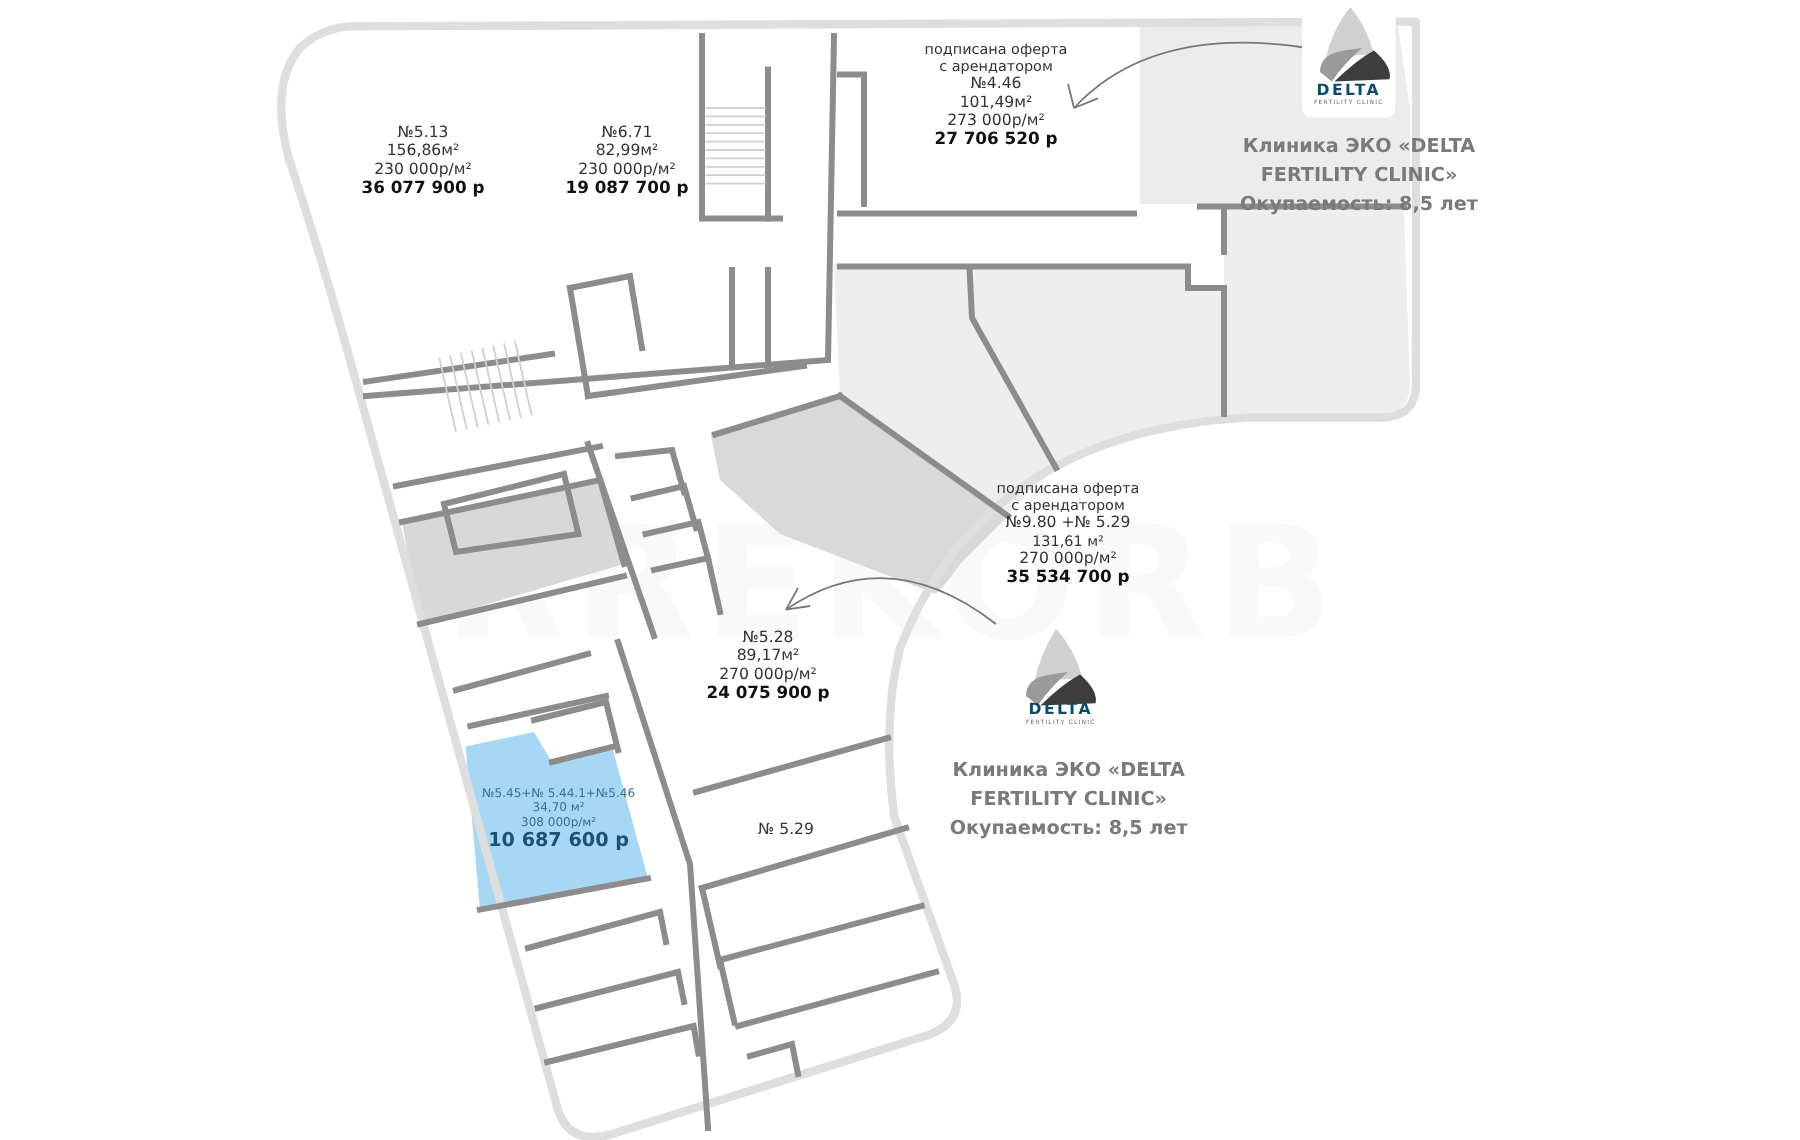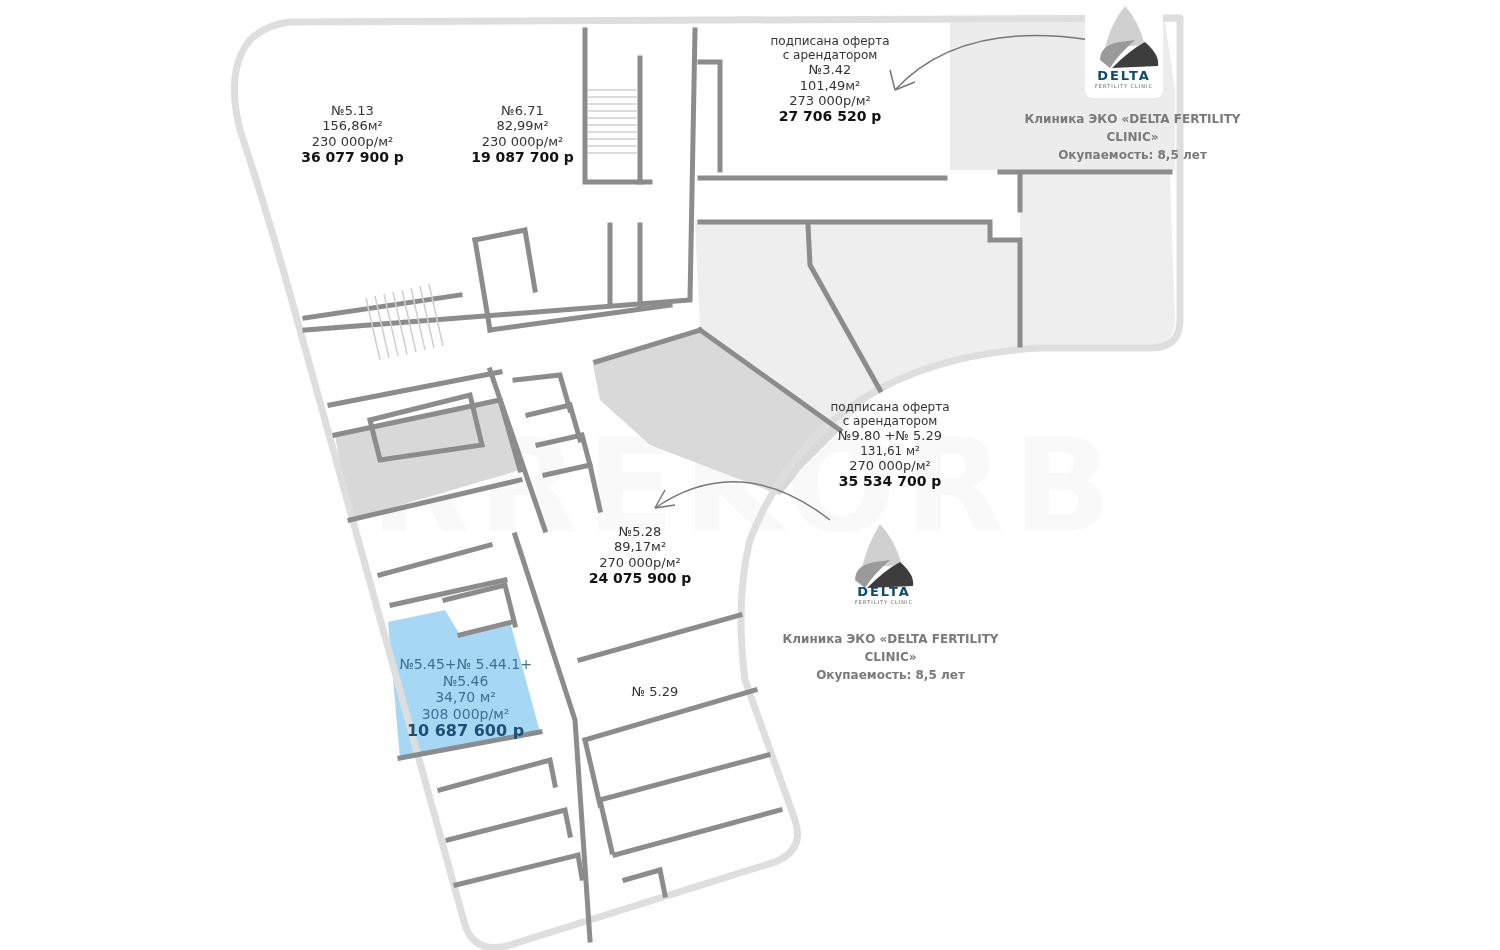--- a/index.html
+++ b/index.html
@@ -3,23 +3,23 @@
   <meta charset="utf-8">
   <style>
     html, body { margin: 0; padding: 0; background: #ffffff; }
     body { width: 1500px; height: 950px; position: relative; overflow: hidden;
            font-family: "DejaVu Sans", sans-serif; color: #2b2b2b; }
     svg.plan { position: absolute; left: 0; top: 0; }
     .label { position: absolute; text-align: center; line-height: 1.18; }
     .label .l { display: block; font-size: 13px; color: #333; }
     .label .b { display: block; font-size: 14px; font-weight: bold; color: #111; }
     .label .s { display: block; font-size: 12px; color: #333; text-align: center; }
-    .sel .l { font-size: 14px; color: #3d6f91; }
+    .sel .l { font-size: 10px; color: #3d6f91; }
     .sel .b { font-size: 16px; color: #1d4f77; }
-    .clinic { position: absolute; text-align: center; font-size: 12px; font-weight: bold; color: #7a7a7a; line-height: 1.5; }
+    .clinic { position: absolute; text-align: center; font-size: 16px; font-weight: bold; color: #7a7a7a; line-height: 1.5; }
     .logo { position: absolute; text-align: center; }
     .logo .brand { font-weight: bold; font-size: 13px; letter-spacing: 2px; color: #0c4a6e; display: block; }
     .logo .sub { font-size: 5px; letter-spacing: 1px; color: #666; display: block; }
     .watermark { position: absolute; left: 370px; top: 410px; font-size: 130px; font-weight: bold;
                  color: rgba(0,0,0,0.025); letter-spacing: 8px; }
   </style>
 </head>
 <body>
 
 <div class="watermark">RREKORB</div>
@@ -135,21 +135,21 @@
 </div>
 <div class="label" style="left:460px;top:103px;width:125px;">
   <span class="l">№6.71</span>
   <span class="l">82,99м²</span>
   <span class="l">230 000р/м²</span>
   <span class="b">19 087 700 р</span>
 </div>
 <div class="label" style="left:760px;top:34px;width:140px;">
   <span class="s">подписана оферта</span>
   <span class="s">с арендатором</span>
-  <span class="l">№3.42</span>
+  <span class="l">№4.46</span>
   <span class="l">101,49м²</span>
   <span class="l">273 000р/м²</span>
   <span class="b">27 706 520 р</span>
 </div>
 <div class="label" style="left:820px;top:400px;width:140px;">
   <span class="s">подписана оферта</span>
   <span class="s">с арендатором</span>
   <span class="l">№9.80 +№ 5.29</span>
   <span class="s">131,61 м²</span>
   <span class="l">270 000р/м²</span>

